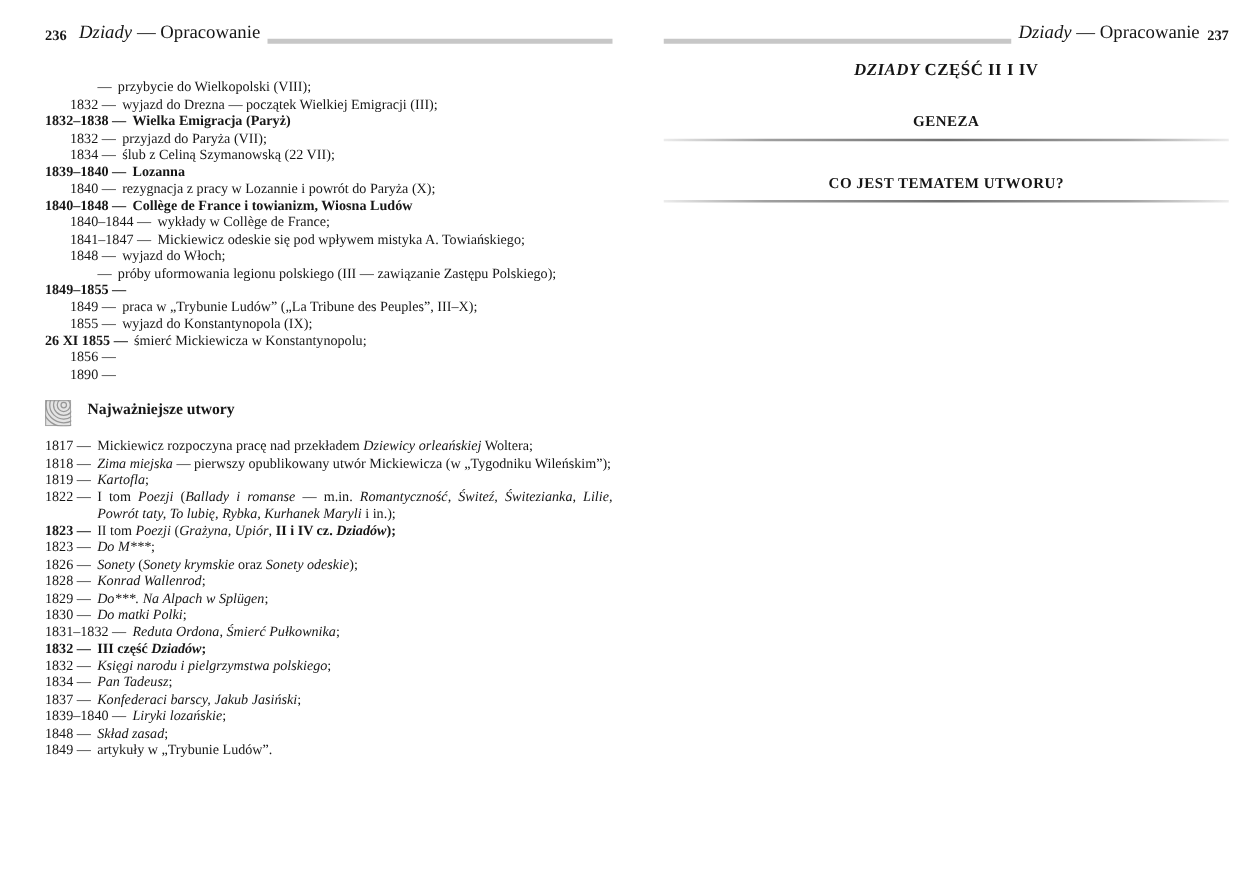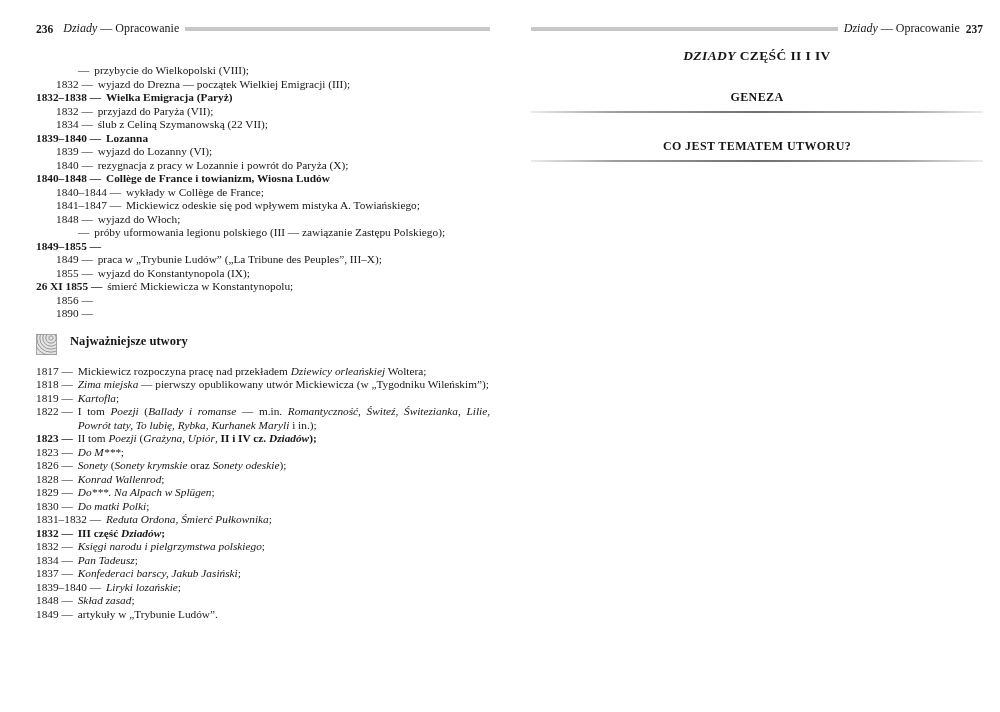--- a/index.html
+++ b/index.html
@@ -6,23 +6,23 @@
   html,body { background:#ffffff; }
   body {
     width:1000px; height:712px; position:relative; overflow:hidden;
     font-family:"Liberation Serif","DejaVu Serif",serif; color:#161616;
   }
   .page { position:absolute; top:22px; }
   .page-left  { left:36px;  width:454px; }
   .page-right { left:531px; width:452px; }
 
   
-  .phead { display:flex; align-items:center; height:13px; }
+  .phead { display:flex; align-items:flex-end; height:13px; }
   .pnum  { font-weight:bold; font-size:11.5px; }
-  .ptitle{ font-size:12px; margin:0 6px; white-space:pre;font-family:Liberation Serif, serif; }
+  .ptitle{ font-size:15px; margin:0 6px; white-space:pre;font-family:Liberation Serif, serif; }
   .pbar  { flex:1; height:4px; background:#c7c7c7; }
   .phead.lhead .pnum { margin-right:4px; }
 
   
   .s-b { font-weight:bold; }
   .s-i { font-style:italic; }
   .s-bi{ font-weight:bold; font-style:italic; }
 
   
   .chrono { margin-top:29px; }
@@ -73,24 +73,20 @@
         <span class="lab">1832 —</span>
         <span class="txt"><span>przyjazd do Paryża (VII);</span></span>
       </div>
       <div class="line lvl1">
         <span class="lab">1834 —</span>
         <span class="txt"><span>ślub z Celiną Szymanowską (22 VII);</span></span>
       </div>
       <div class="line lvl0">
         <span class="lab s-b">1839–1840 —</span>
         <span class="txt"><span class="s-b">Lozanna</span></span>
-      </div>
-      <div class="line lvl1">
-        <span class="lab">1839 —</span>
-        <span class="txt"><span>wyjazd do Lozanny (VI);</span></span>
       </div>
       <div class="line lvl1">
         <span class="lab">1840 —</span>
         <span class="txt"><span>rezygnacja z pracy w Lozannie i powrót do Paryża (X);</span></span>
       </div>
       <div class="line lvl0">
         <span class="lab s-b">1840–1848 —</span>
         <span class="txt"><span class="s-b">Collège de France i towianizm, Wiosna Ludów</span></span>
       </div>
       <div class="line lvl1">

